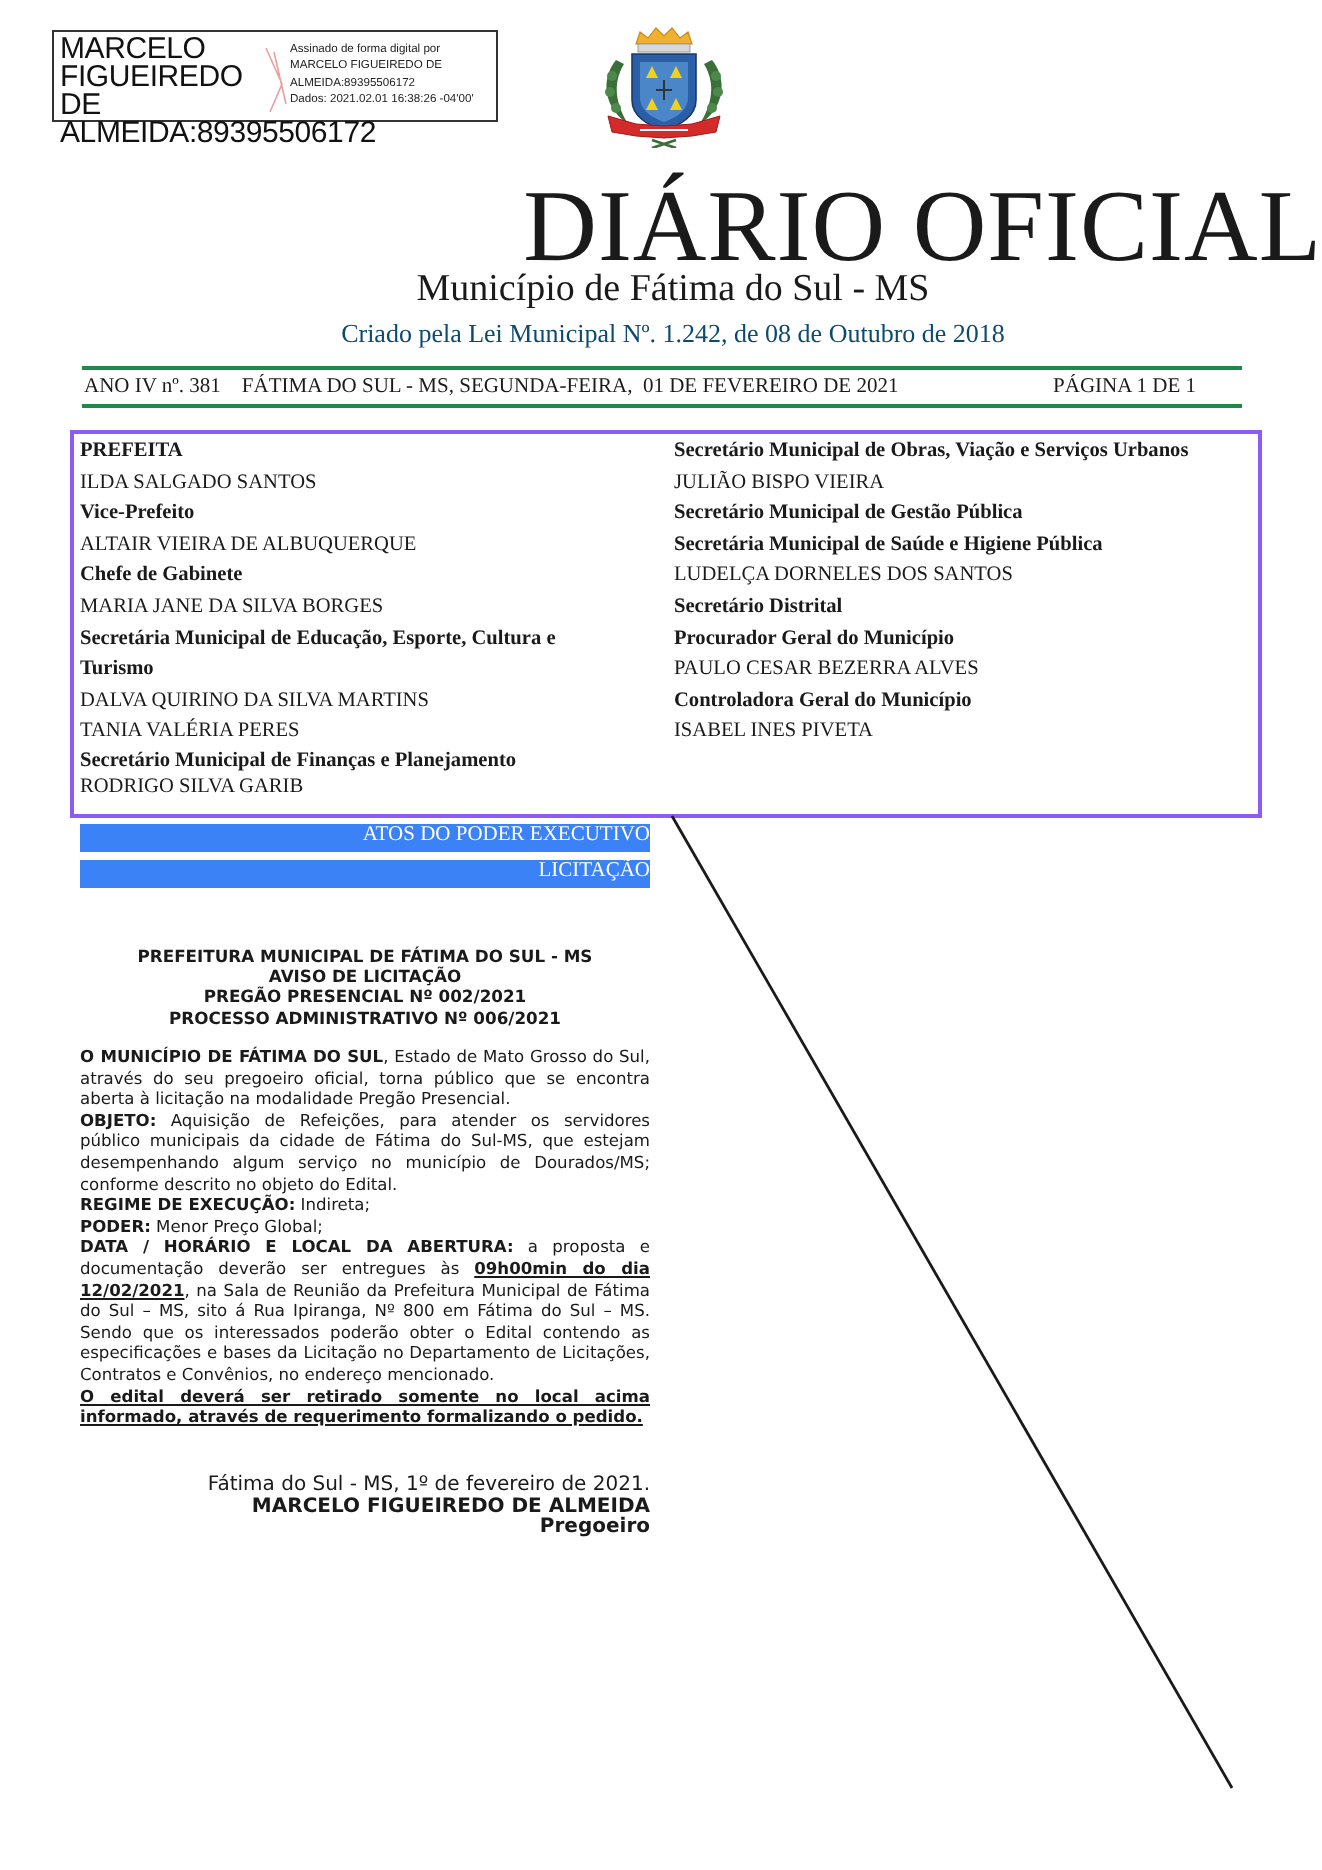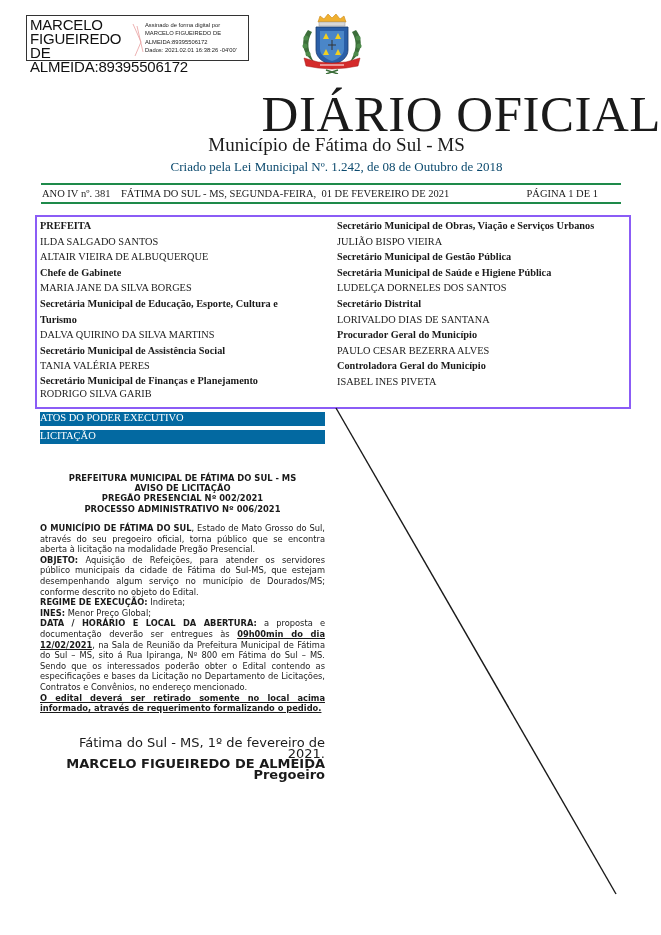--- a/index.html
+++ b/index.html
@@ -28,34 +28,34 @@
 
   
   .officials { position:absolute; left:35px; top:215px; width:596px; height:194px; border:2px solid #8b5cf6; box-sizing:border-box; }
   .col { position:absolute; top:1px; font-size:10.3px; line-height:15.6px; color:#1a1a1a; }
   .col.left { left:3px; width:290px; }
   .col.right { left:300px; width:292px; }
   .col .role { font-weight:bold; }
   .col .person { font-weight:normal; }
 
   
-  .band { position:absolute; left:40px; width:285px; height:14px; background:#0369a1; color:#ffffff; text-align:left; font-size:10.5px; line-height:12px; }
+  .band { position:absolute; left:40px; width:285px; height:14px; background:#3b82f6; color:#ffffff; text-align:right; font-size:10.5px; line-height:12px; }
   .band1 { top:412px; }
   .band2 { top:430px; }
 
   
   .diag { position:absolute; left:0; top:0; width:661px; height:935px; pointer-events:none; }
 
   
   .notice-head { position:absolute; left:40px; width:285px; top:473px; text-align:center; font-weight:bold; font-size:8.4px; line-height:10.2px; color:#1a1a1a; }
   .notice-body { position:absolute; left:40px; width:285px; top:523px; font-size:8.3px; line-height:10.6px; text-align:justify; color:#1a1a1a; }
   .notice-body p { margin:0; }
   .notice-body b { font-weight:bold; }
   .notice-body .u { text-decoration:underline; font-weight:bold; }
-  .notice-sign { position:absolute; left:40px; width:285px; top:738px; text-align:right; font-size:13px; line-height:10.6px; color:#1a1a1a; }
+  .notice-sign { position:absolute; left:40px; width:285px; top:738px; text-align:right; font-size:10px; line-height:10.6px; color:#1a1a1a; }
   .notice-sign .b { font-weight:bold; }
 </style>
 </head>
 <body>
 
 <div class="sig-box">
   <div class="sig-name">
     <div>MARCELO FIGUEIREDO</div>
     <div>DE</div>
     <div>ALMEIDA:89395506172</div>
@@ -105,38 +105,37 @@
 
 <div class="edition-bar serif">
   <span class="left">ANO IV nº. 381    FÁTIMA DO SUL - MS, SEGUNDA-FEIRA,  01 DE FEVEREIRO DE 2021</span>
   <span class="right">PÁGINA 1 DE 1</span>
 </div>
 
 <div class="officials serif">
   <div class="col left">
     <div class="role">PREFEITA</div>
     <div class="person">ILDA SALGADO SANTOS</div>
+    <div class="role">Vice-Prefeito</div>
     <div class="person">ALTAIR VIEIRA DE ALBUQUERQUE</div>
     <div class="role">Chefe de Gabinete</div>
     <div class="person">MARIA JANE DA SILVA BORGES</div>
     <div class="role" style="width:265px">Secretária Municipal de Educação, Esporte, Cultura e Turismo</div>
     <div class="person">DALVA QUIRINO DA SILVA MARTINS</div>
-    <div class="role">Secretário Municipal de Assistência Social</div>
     <div class="person">TANIA VALÉRIA PERES</div>
     <div class="role" style="line-height:13px">Secretário Municipal de Finanças e Planejamento</div>
     <div class="person" style="line-height:13px">RODRIGO SILVA GARIB</div>
   </div>
   <div class="col right">
     <div class="role">Secretário Municipal de Obras, Viação e Serviços Urbanos</div>
     <div class="person">JULIÃO BISPO VIEIRA</div>
     <div class="role">Secretário Municipal de Gestão Pública</div>
     <div class="role">Secretária Municipal de Saúde e Higiene Pública</div>
     <div class="person">LUDELÇA DORNELES DOS SANTOS</div>
     <div class="role">Secretário Distrital</div>
-    <div class="person">LORIVALDO DIAS DE SANTANA</div>
     <div class="role">Procurador Geral do Município</div>
     <div class="person">PAULO CESAR BEZERRA ALVES</div>
     <div class="role">Controladora Geral do Município</div>
     <div class="person">ISABEL INES PIVETA</div>
   </div>
 </div>
 
 <div class="band band1 serif">ATOS DO PODER EXECUTIVO</div>
 <div class="band band2 serif">LICITAÇÃO</div>
 
@@ -148,21 +147,21 @@
   <div>PREFEITURA MUNICIPAL DE FÁTIMA DO SUL - MS</div>
   <div>AVISO DE LICITAÇÃO</div>
   <div>PREGÃO PRESENCIAL Nº 002/2021</div>
   <div>PROCESSO ADMINISTRATIVO Nº 006/2021</div>
 </div>
 
 <div class="notice-body sans">
   <p><b>O MUNICÍPIO DE FÁTIMA DO SUL</b><span>, Estado de Mato Grosso do Sul, através do seu pregoeiro oficial, torna público que se encontra aberta à licitação na modalidade Pregão Presencial.</span></p>
   <p><b>OBJETO:</b><span> Aquisição de Refeições, para atender os servidores público municipais da cidade de Fátima do Sul-MS, que estejam desempenhando algum serviço no município de Dourados/MS; conforme descrito no objeto do Edital.</span></p>
   <p><b>REGIME DE EXECUÇÃO:</b><span> Indireta;</span></p>
-  <p><b>INES:</b><span> Menor Preço Global;</span></p>
+  <p><b>PODER:</b><span> Menor Preço Global;</span></p>
   <p><b>DATA / HORÁRIO E LOCAL DA ABERTURA:</b><span> a proposta e documentação deverão ser entregues às </span><span class="u">09h00min do dia 12/02/2021</span><span>, na Sala de Reunião da Prefeitura Municipal de Fátima do Sul – MS, sito á Rua Ipiranga, Nº 800 em Fátima do Sul – MS. Sendo que os interessados poderão obter o Edital contendo as especificações e bases da Licitação no Departamento de Licitações, Contratos e Convênios, no endereço mencionado.</span></p>
   <p><span class="u">O edital deverá ser retirado somente no local acima informado, através de requerimento formalizando o pedido.</span></p>
 </div>
 
 <div class="notice-sign sans">
   <div>Fátima do Sul - MS, 1º de fevereiro de 2021.</div>
   <div class="b">MARCELO FIGUEIREDO DE ALMEIDA</div>
   <div class="b">Pregoeiro</div>
 </div>
 

